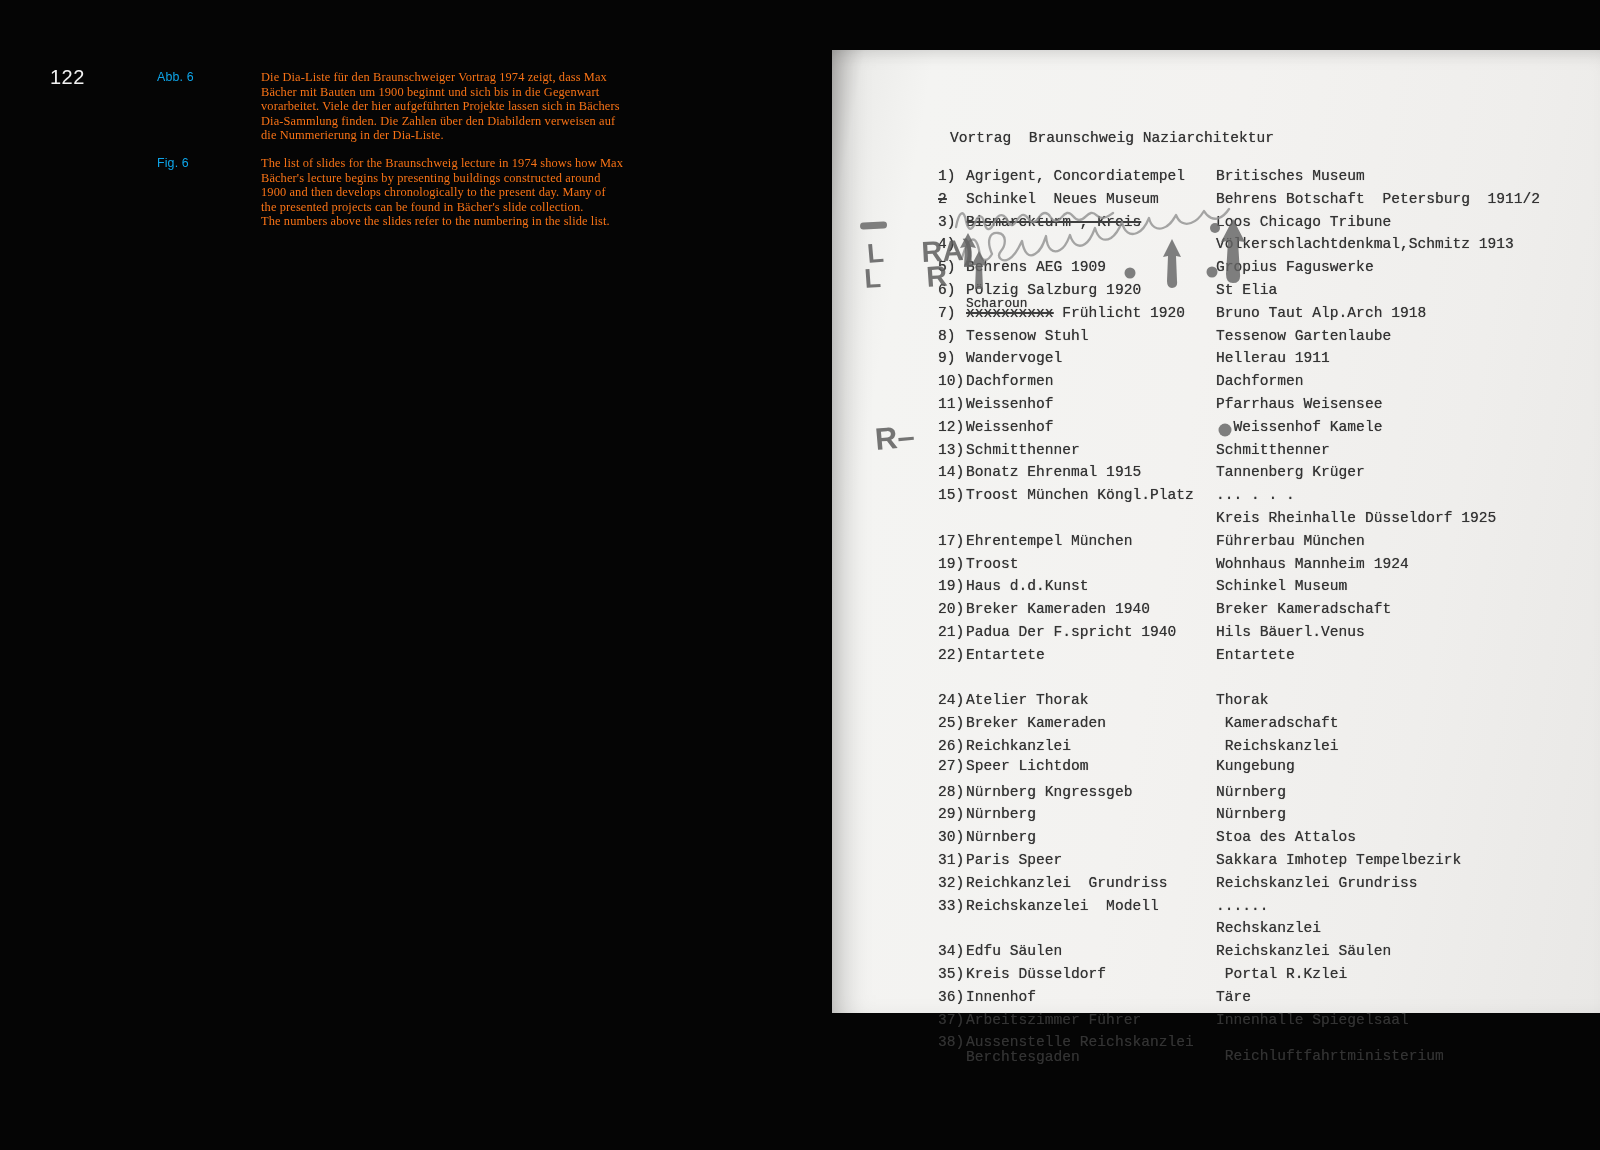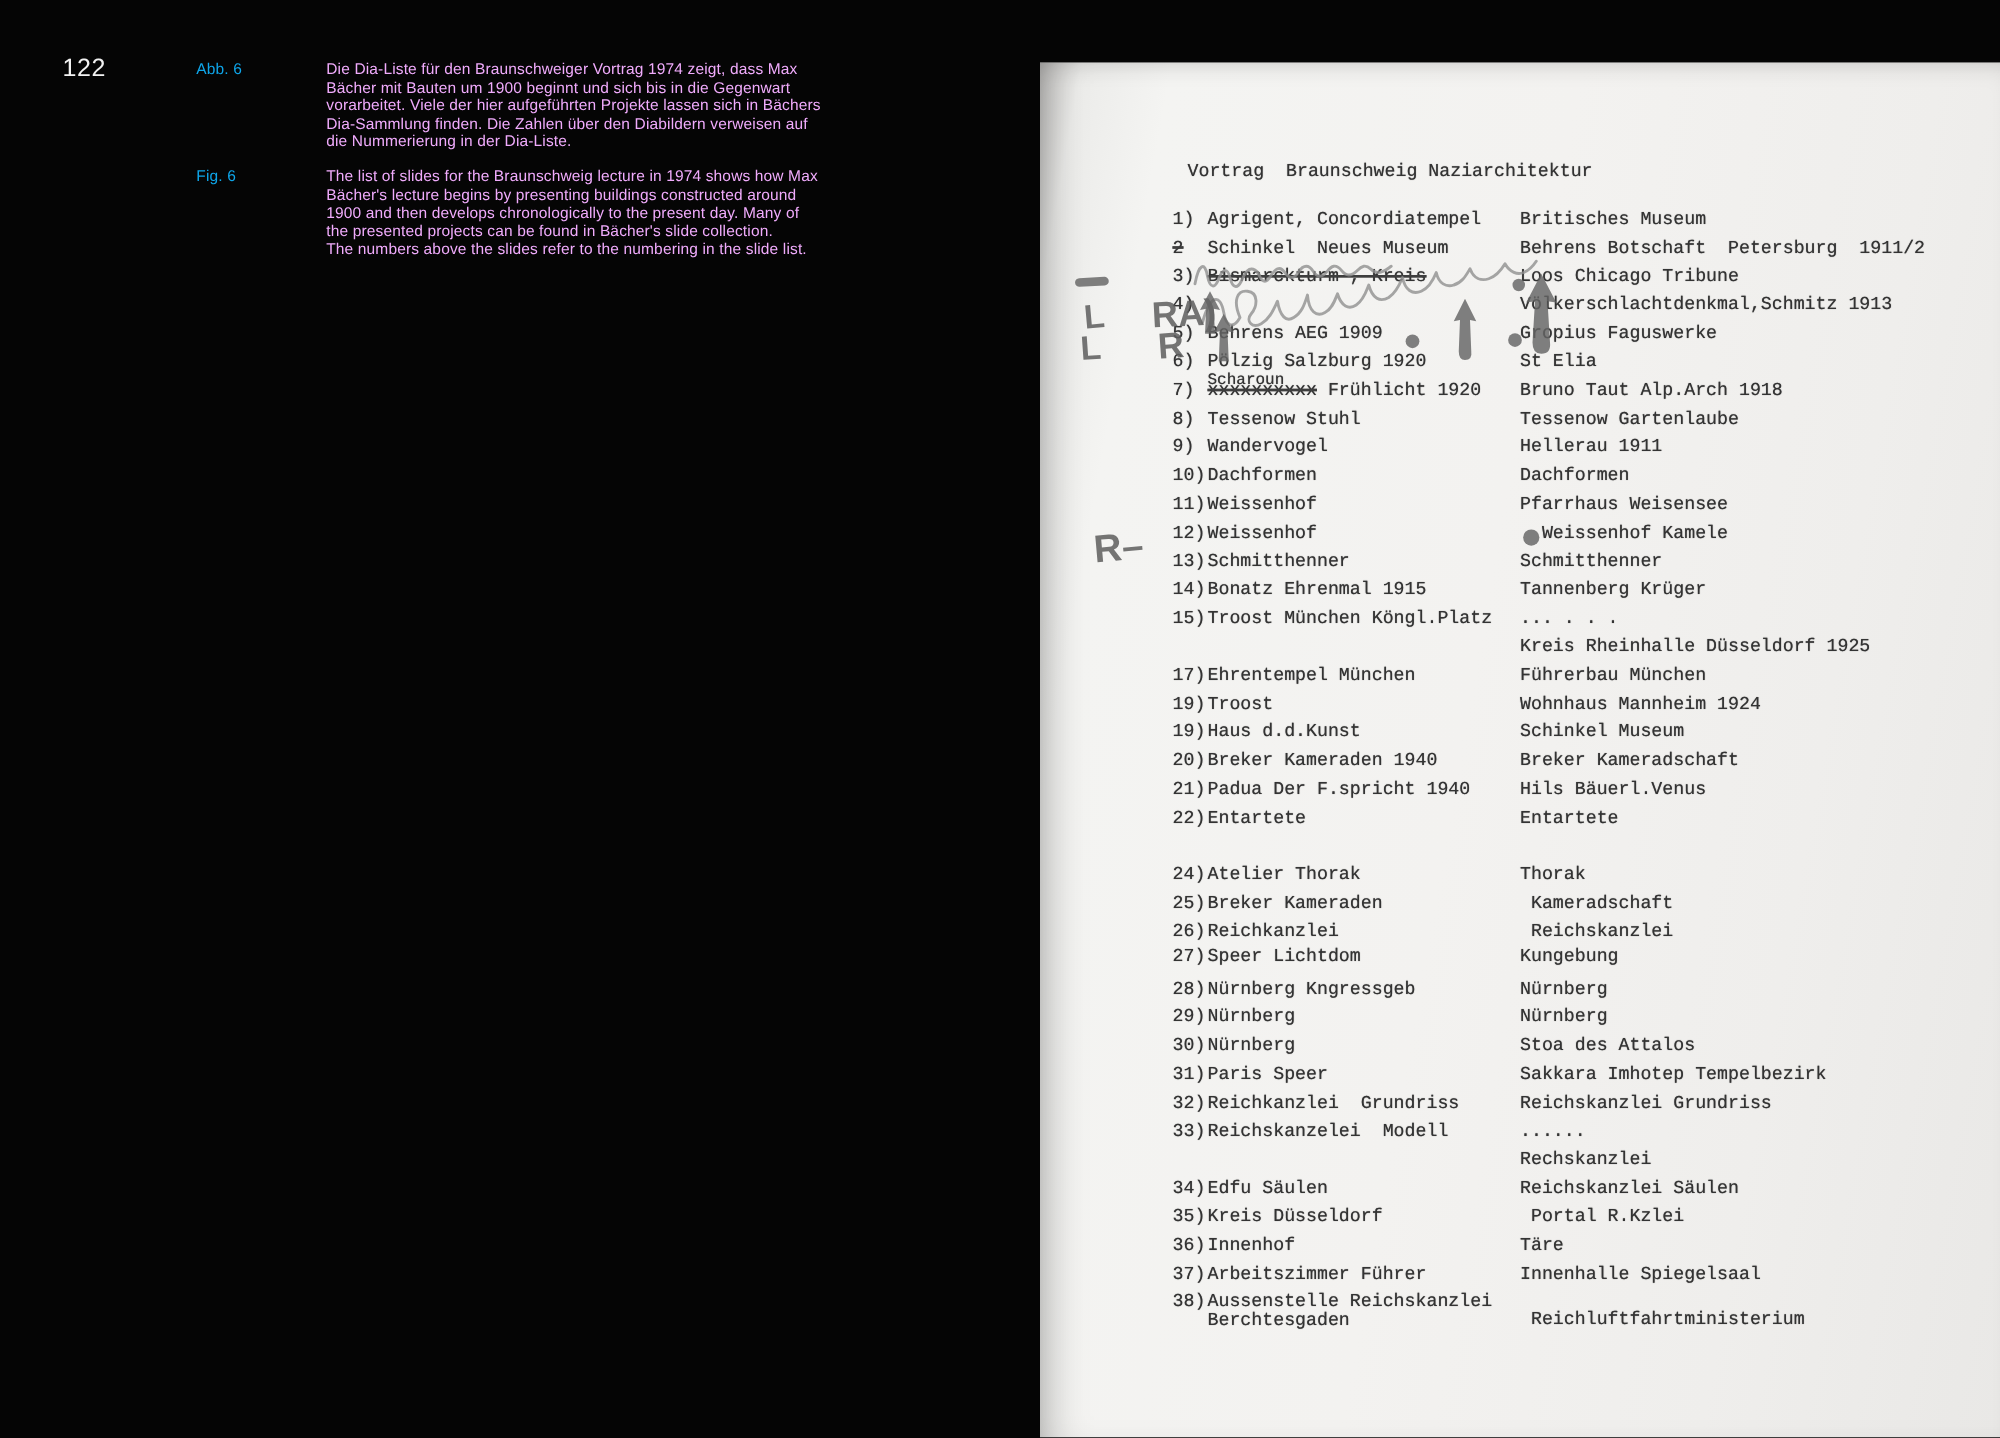--- a/index.html
+++ b/index.html
@@ -1,32 +1,32 @@
 <!DOCTYPE html>
 <html><head>
 <meta charset="utf-8">
 <style>
   html,body{margin:0;padding:0;background:#050505;}
   body{width:1600px;height:1150px;position:relative;overflow:hidden;}
 
   
-  .left-panel{position:absolute;inset:0;background:#050505;}
+  .left-panel{position:absolute;inset:0;background:#050505;margin-top:22px;}
   .page-number{position:absolute;left:50px;top:44px;
     font-family:"Liberation Sans",sans-serif;font-size:20px;font-weight:500;
     color:#f2f2f2;letter-spacing:.5px;}
   .cap-label{position:absolute;left:157px;
     font-family:"Liberation Sans",sans-serif;font-size:12.4px;color:#0ea5e9;
     letter-spacing:.15px;}
   .cap-text{position:absolute;left:261px;width:440px;
-    font-family:Liberation Sans, sans-serif;font-size:12.4px;line-height:14.5px;
-    color:#f0abfc;letter-spacing:.12px;white-space:pre-line;}
+    font-family:Liberation Serif, serif;font-size:12.4px;line-height:14.5px;
+    color:#f97316;letter-spacing:.12px;white-space:pre-line;}
   .abb{top:48px;} .fig{top:134px;}
 
   
-  .page{position:absolute;left:832px;top:50px;width:768px;height:1100px;
+  .page{position:absolute;left:832px;top:50px;width:768px;height:963px;
     background:linear-gradient(100deg,#cfcecc 0%,#ececea 3.5%,#f4f4f2 11%,
       #f3f2f0 45%,#efeeec 75%,#e9e8e6 100%);
     box-shadow:inset 26px 0 36px -26px rgba(0,0,0,.38), inset 0 14px 22px -16px rgba(0,0,0,.18);}
   .typed{font-family:"Liberation Mono","DejaVu Sans Mono",monospace;
     font-size:14.6px;color:#333;text-shadow:0 0 .7px rgba(45,45,45,.75);
     white-space:pre;}
   .doc-title{position:absolute;left:118px;top:80px;}
   .list{position:absolute;inset:0;}
   .row{position:absolute;left:0;width:100%;height:23px;}
   .num{position:absolute;left:106px;top:0;}

